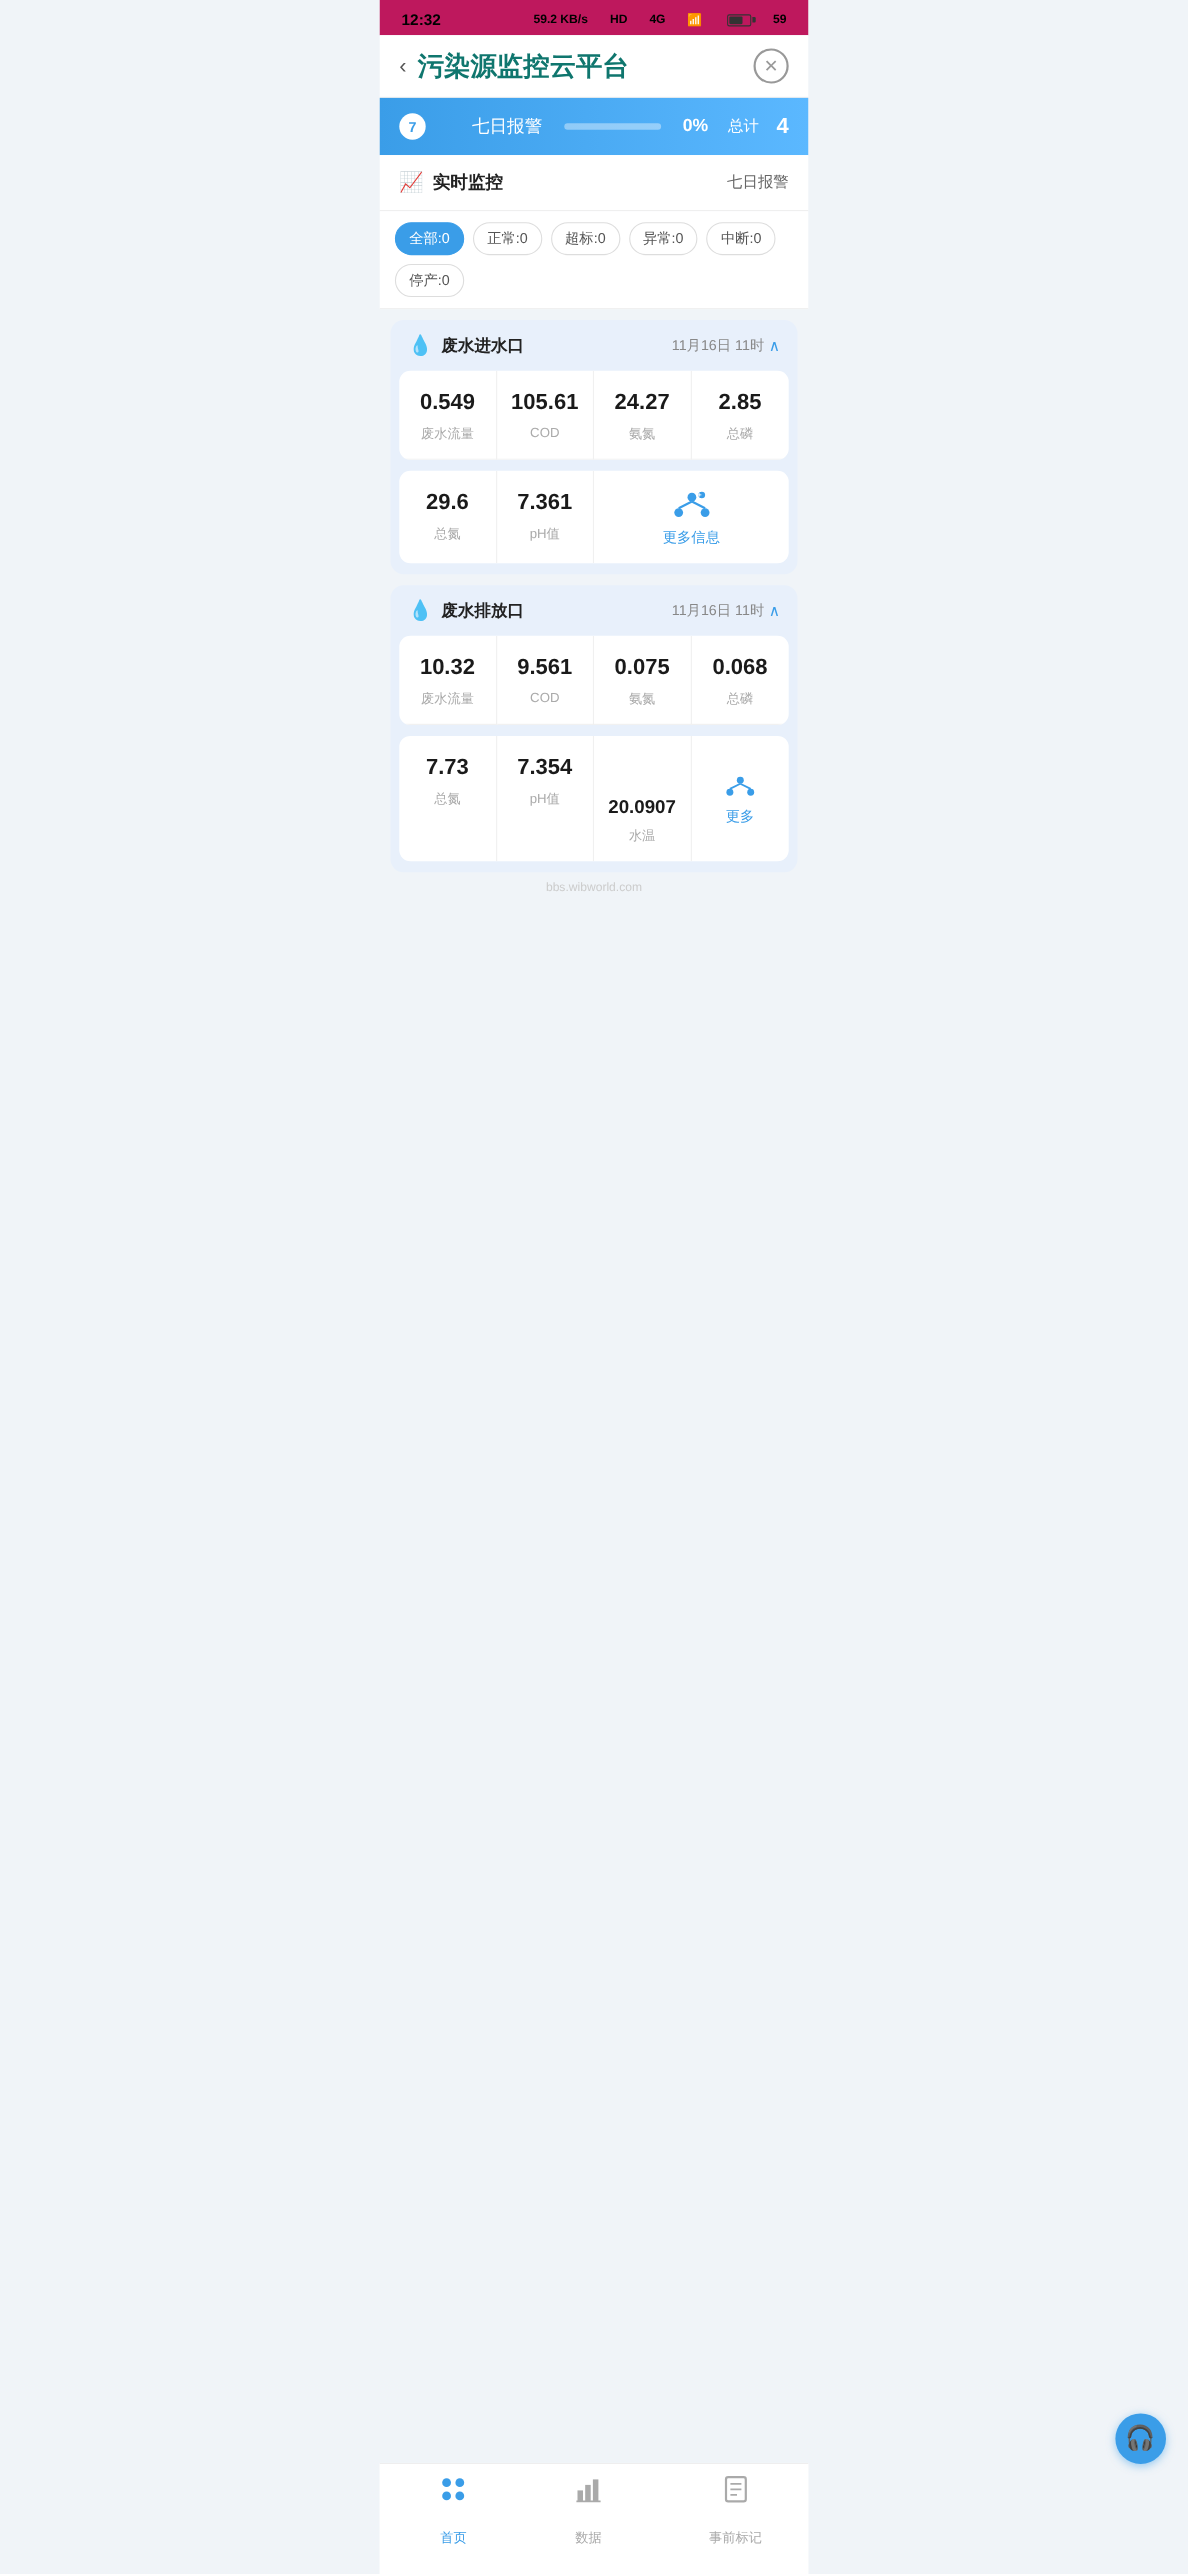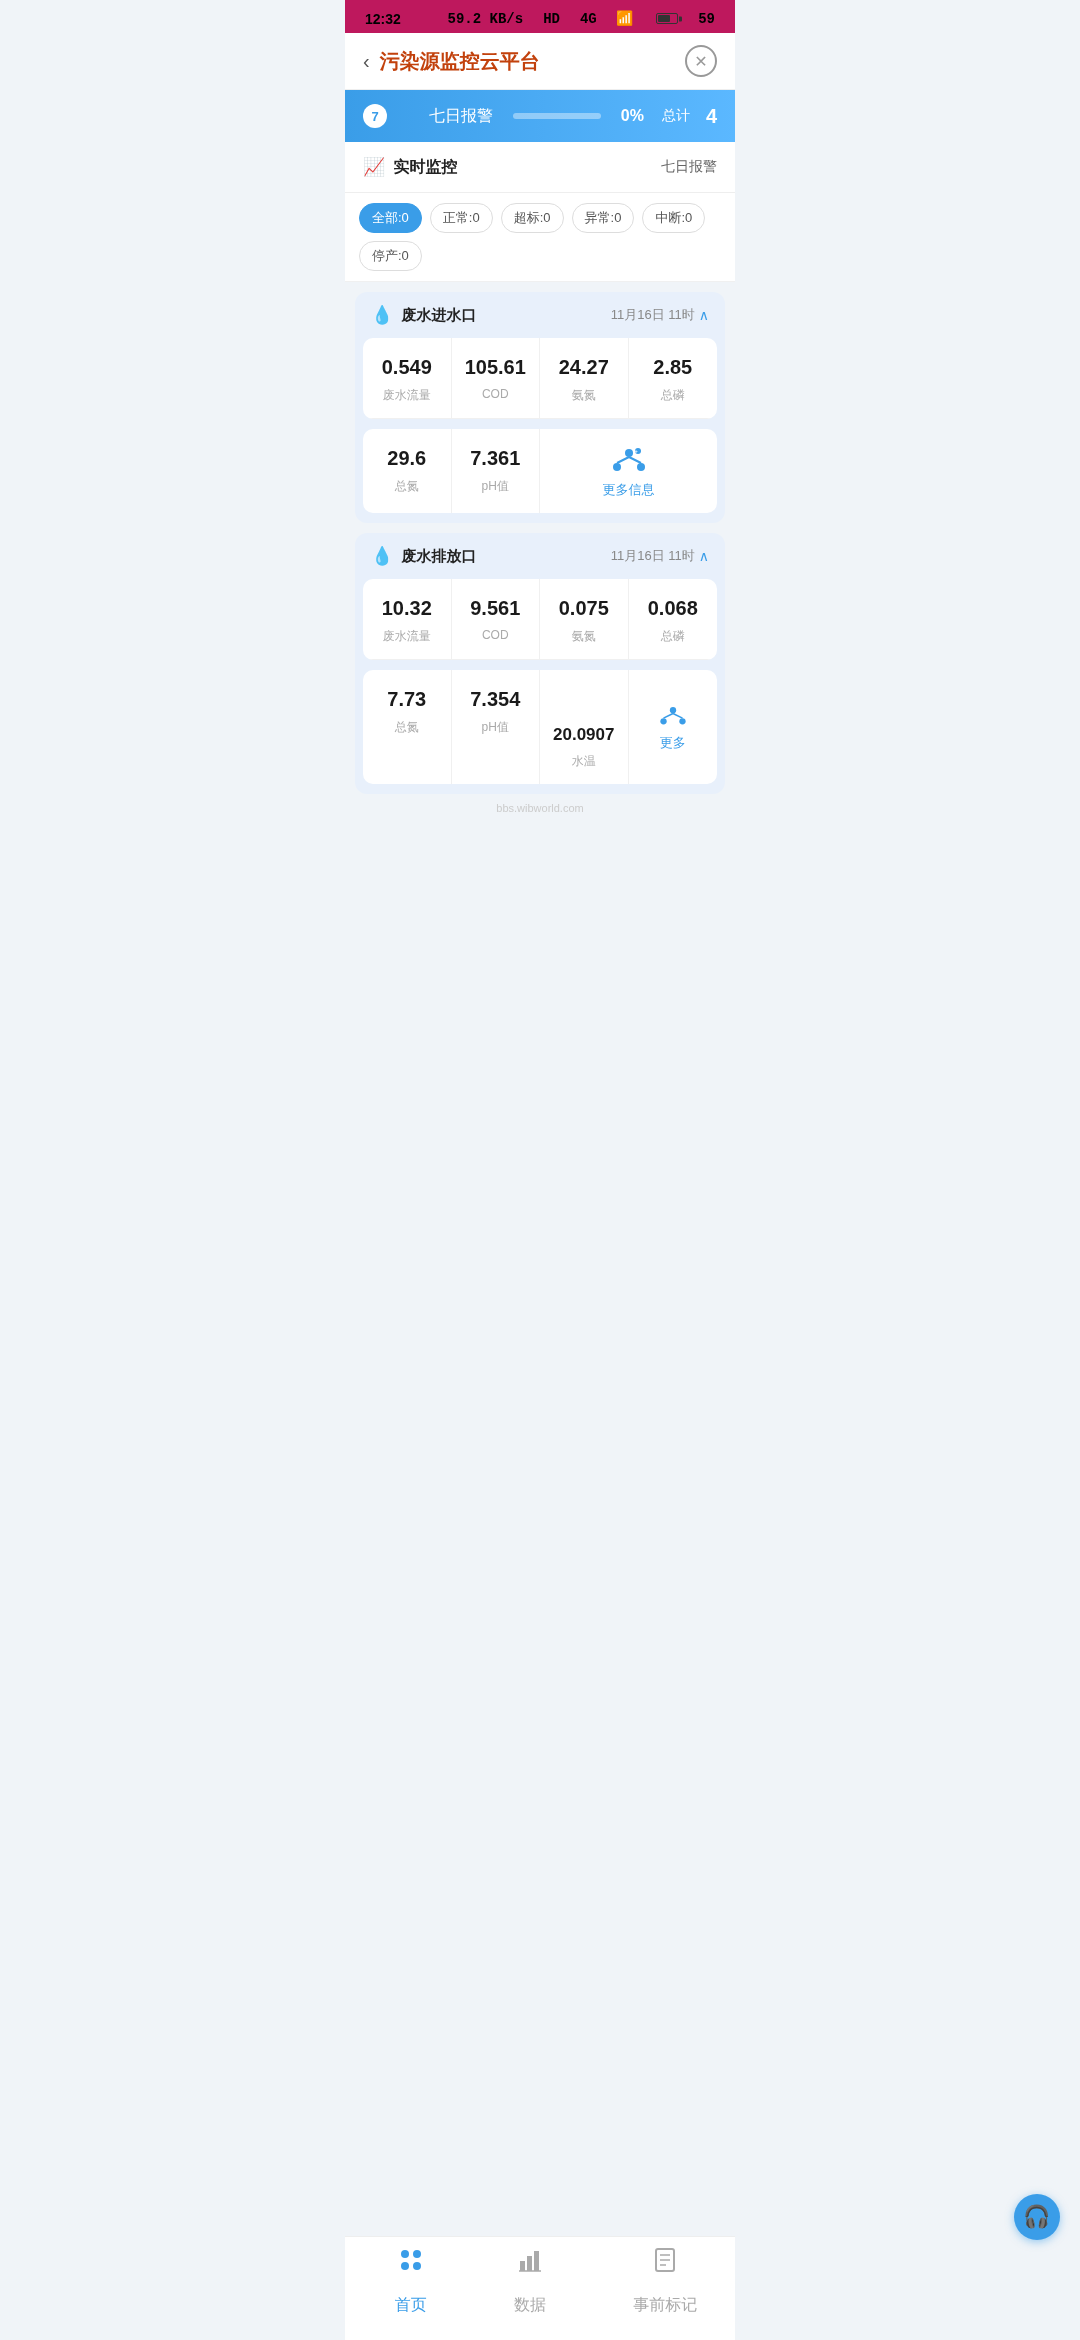--- a/index.html
+++ b/index.html
@@ -21,22 +21,21 @@
       justify-content: space-between;
       align-items: center;
       padding: 10px 20px 6px;
       font-size: 14px;
       font-weight: 600;
     }
     .status-right {
       display: flex;
       align-items: center;
       gap: 20px;
-      font-size: 14px;
-      font-family: Liberation Mono, monospace;
+      font-size: 11px;
     }
     .battery-icon {
       display: inline-block;
       width: 22px;
       height: 11px;
       border: 1.5px solid #333;
       border-radius: 2px;
       position: relative;
       margin-left: 2px;
     }
@@ -69,23 +68,23 @@
       justify-content: space-between;
       padding: 12px 18px;
       border-bottom: 1px solid #eee;
     }
     .header-left {
       display: flex;
       align-items: center;
       gap: 10px;
     }
     .header-title {
-      font-size: 20px;
+      font-size: 24px;
       font-weight: 600;
-      color: #c2410c;
+      color: #0f766e;
       font-family: Liberation Mono, monospace;
     }
     .header-close {
       width: 32px;
       height: 32px;
       border-radius: 50%;
       border: 2px solid #999;
       display: flex;
       align-items: center;
       justify-content: center;
@@ -298,21 +297,21 @@
       border-top: 1px solid #eee;
       display: flex;
       justify-content: space-around;
       padding: 10px 0 24px;
     }
     .nav-item {
       display: flex;
       flex-direction: column;
       align-items: center;
       gap: 16px;
-      font-size: 16px;
+      font-size: 12px;
       color: #aaa;
       margin-left: 12px;
     }
     .nav-item.active {
       color: #3a9de8;
     }
     .nav-icon {
       font-size: 24px;
     }
 

